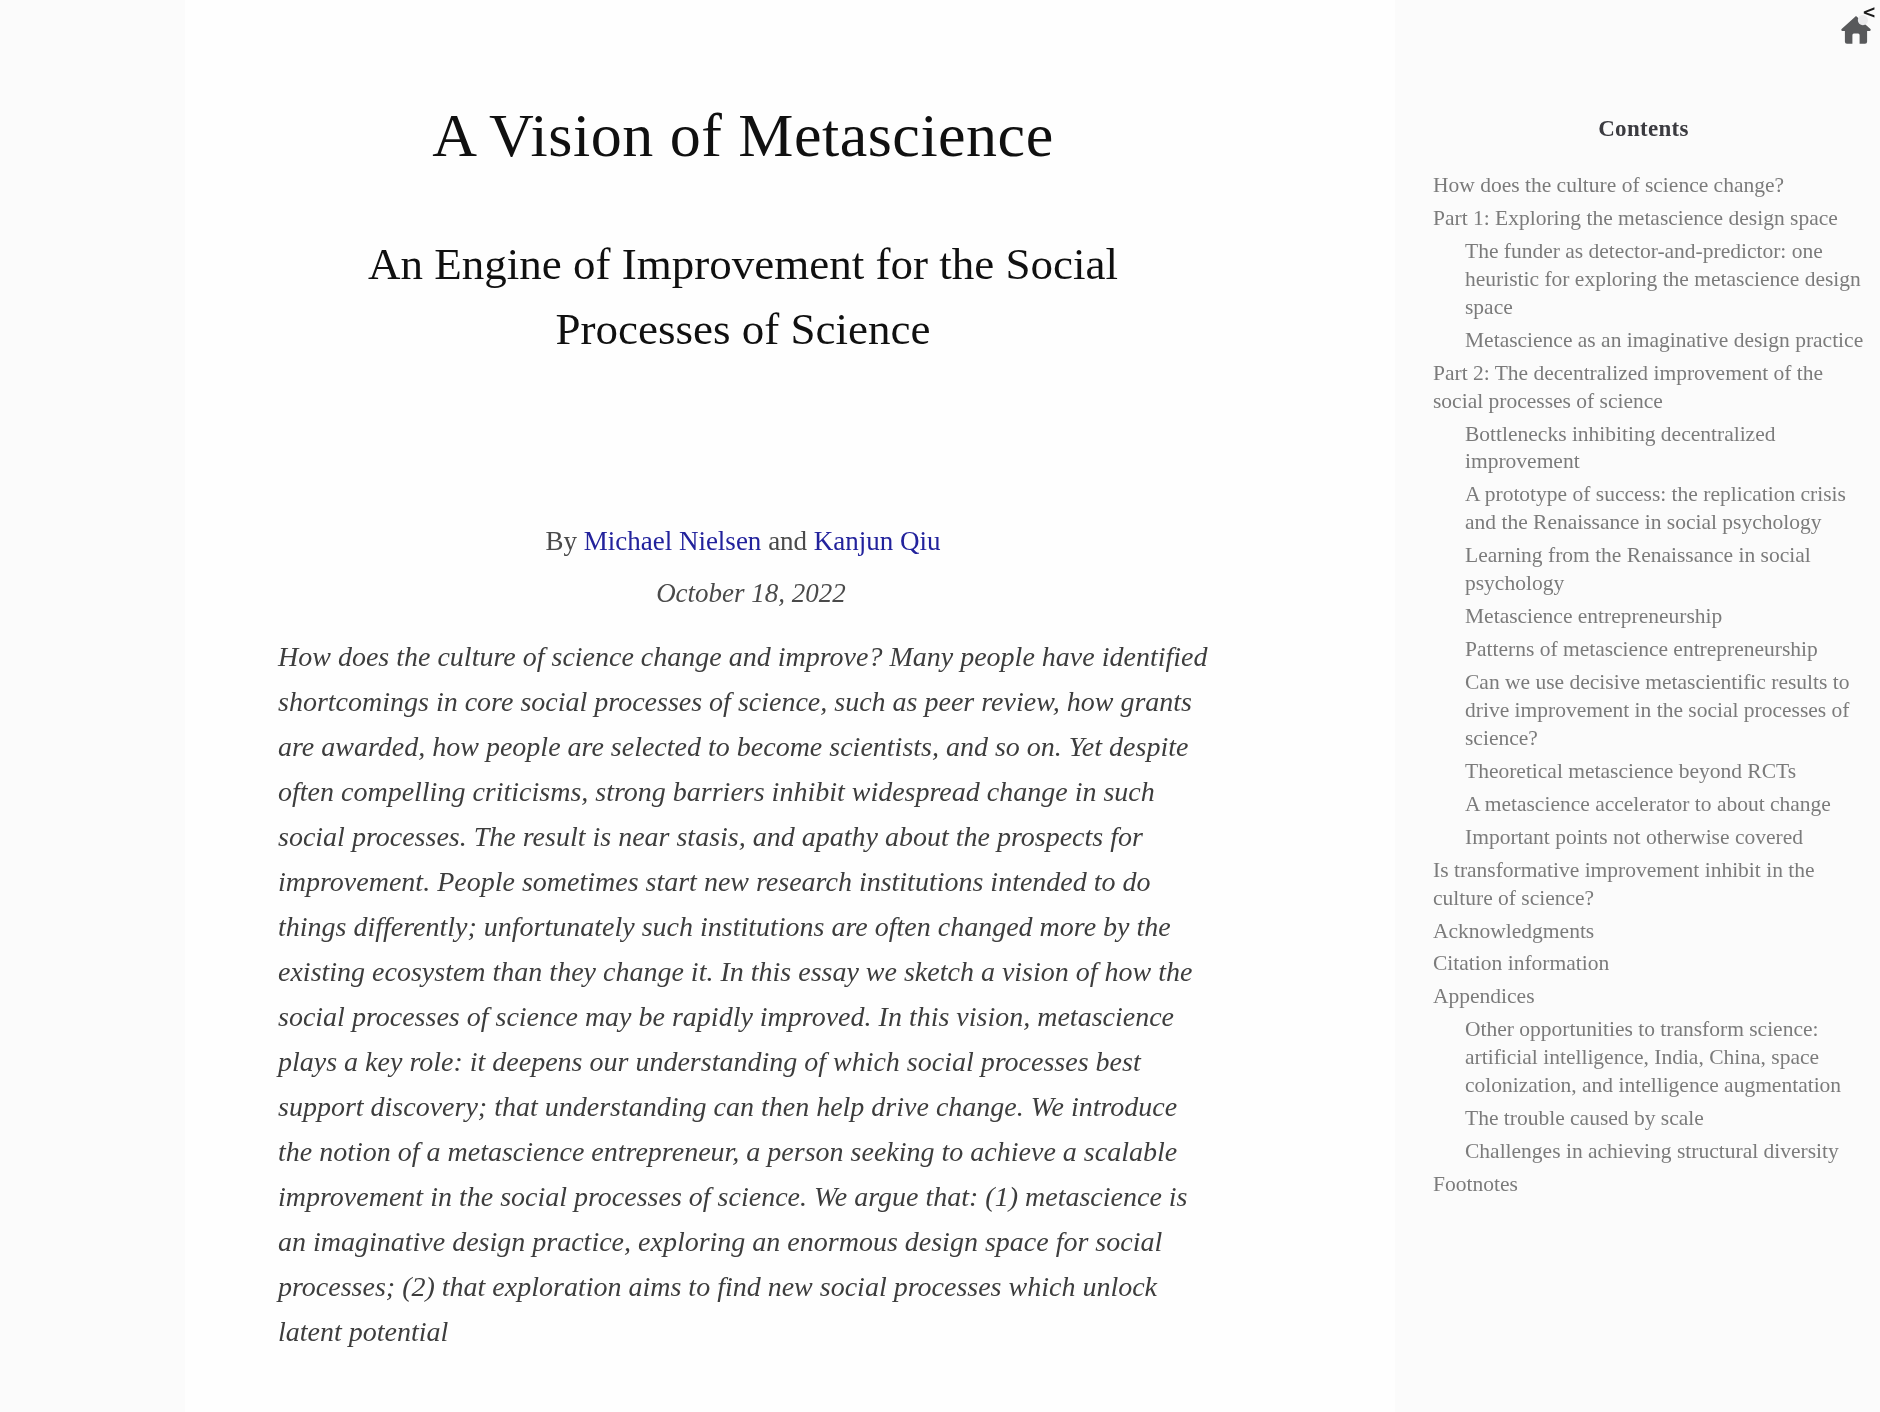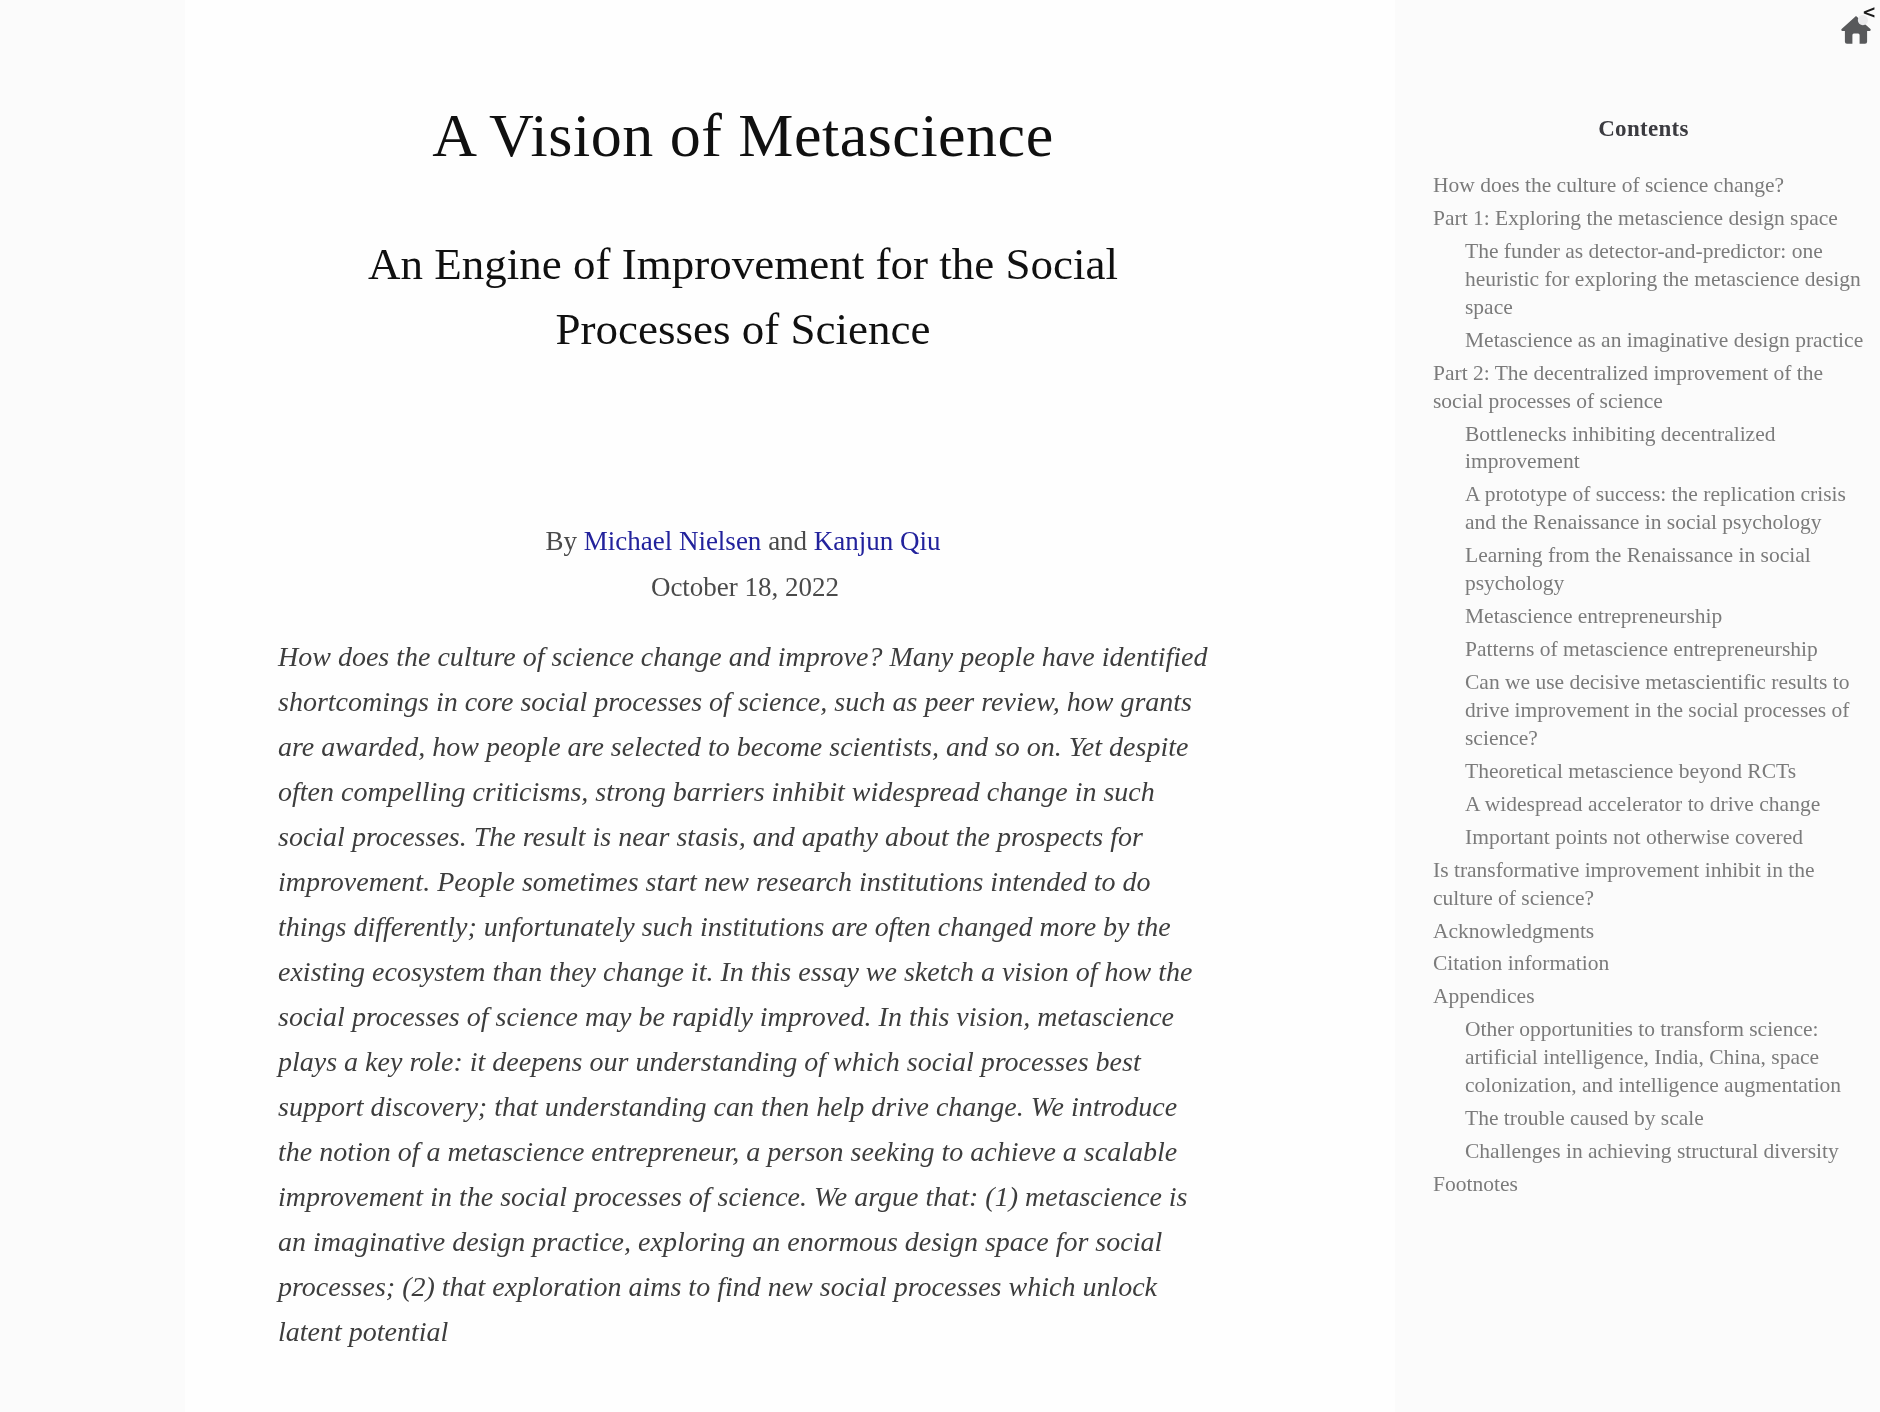--- a/index.html
+++ b/index.html
@@ -39,22 +39,22 @@
     color:#101010;
   }
   .byline {
     position:absolute; top:524px; left:0; width:100%;
     margin:0; text-align:center;
     font-size:27px; color:#4a4a4a; line-height:1.3;
   }
   .byline a { color:#22229c; text-decoration:none; cursor:pointer; }
   .date {
     position:absolute; top:568px; left:0; width:100%;
-    margin:2px; text-align:center;
-    font-size:27px; color:#4a4a4a; line-height:1.3;
+    margin:8px; text-align:center;
+    font-size:27px; color:#4a4a4a; line-height:1.3;font-style:italic;
   }
   .abstract {
     position:absolute; top:634px; left:0; width:930px;
     margin:0;
     font-style:italic;
     font-size:28px; line-height:45px;
     color:#3d3d3d;
     text-align:left;
   }
   
@@ -103,21 +103,21 @@
       <a class="toc-item level2">The funder as detector-and-predictor: one heuristic for exploring the metascience design space</a>
       <a class="toc-item level2">Metascience as an imaginative design practice</a>
       <a class="toc-item level1">Part 2: The decentralized improvement of the social processes of science</a>
       <a class="toc-item level2">Bottlenecks inhibiting decentralized improvement</a>
       <a class="toc-item level2">A prototype of success: the replication crisis and the Renaissance in social psychology</a>
       <a class="toc-item level2">Learning from the Renaissance in social psychology</a>
       <a class="toc-item level2">Metascience entrepreneurship</a>
       <a class="toc-item level2">Patterns of metascience entrepreneurship</a>
       <a class="toc-item level2">Can we use decisive metascientific results to drive improvement in the social processes of science?</a>
       <a class="toc-item level2">Theoretical metascience beyond RCTs</a>
-      <a class="toc-item level2">A widespread accelerator to drive change</a>
+      <a class="toc-item level2">A metascience accelerator to about change</a>
       <a class="toc-item level2">Important points not otherwise covered</a>
       <a class="toc-item level1">Is transformative improvement inhibit in the culture of science?</a>
       <a class="toc-item level1">Acknowledgments</a>
       <a class="toc-item level1">Citation information</a>
       <a class="toc-item level1">Appendices</a>
       <a class="toc-item level2">Other opportunities to transform science: artificial intelligence, India, China, space colonization, and intelligence augmentation</a>
       <a class="toc-item level2">The trouble caused by scale</a>
       <a class="toc-item level2">Challenges in achieving structural diversity</a>
       <a class="toc-item level1">Footnotes</a>
     </nav>

